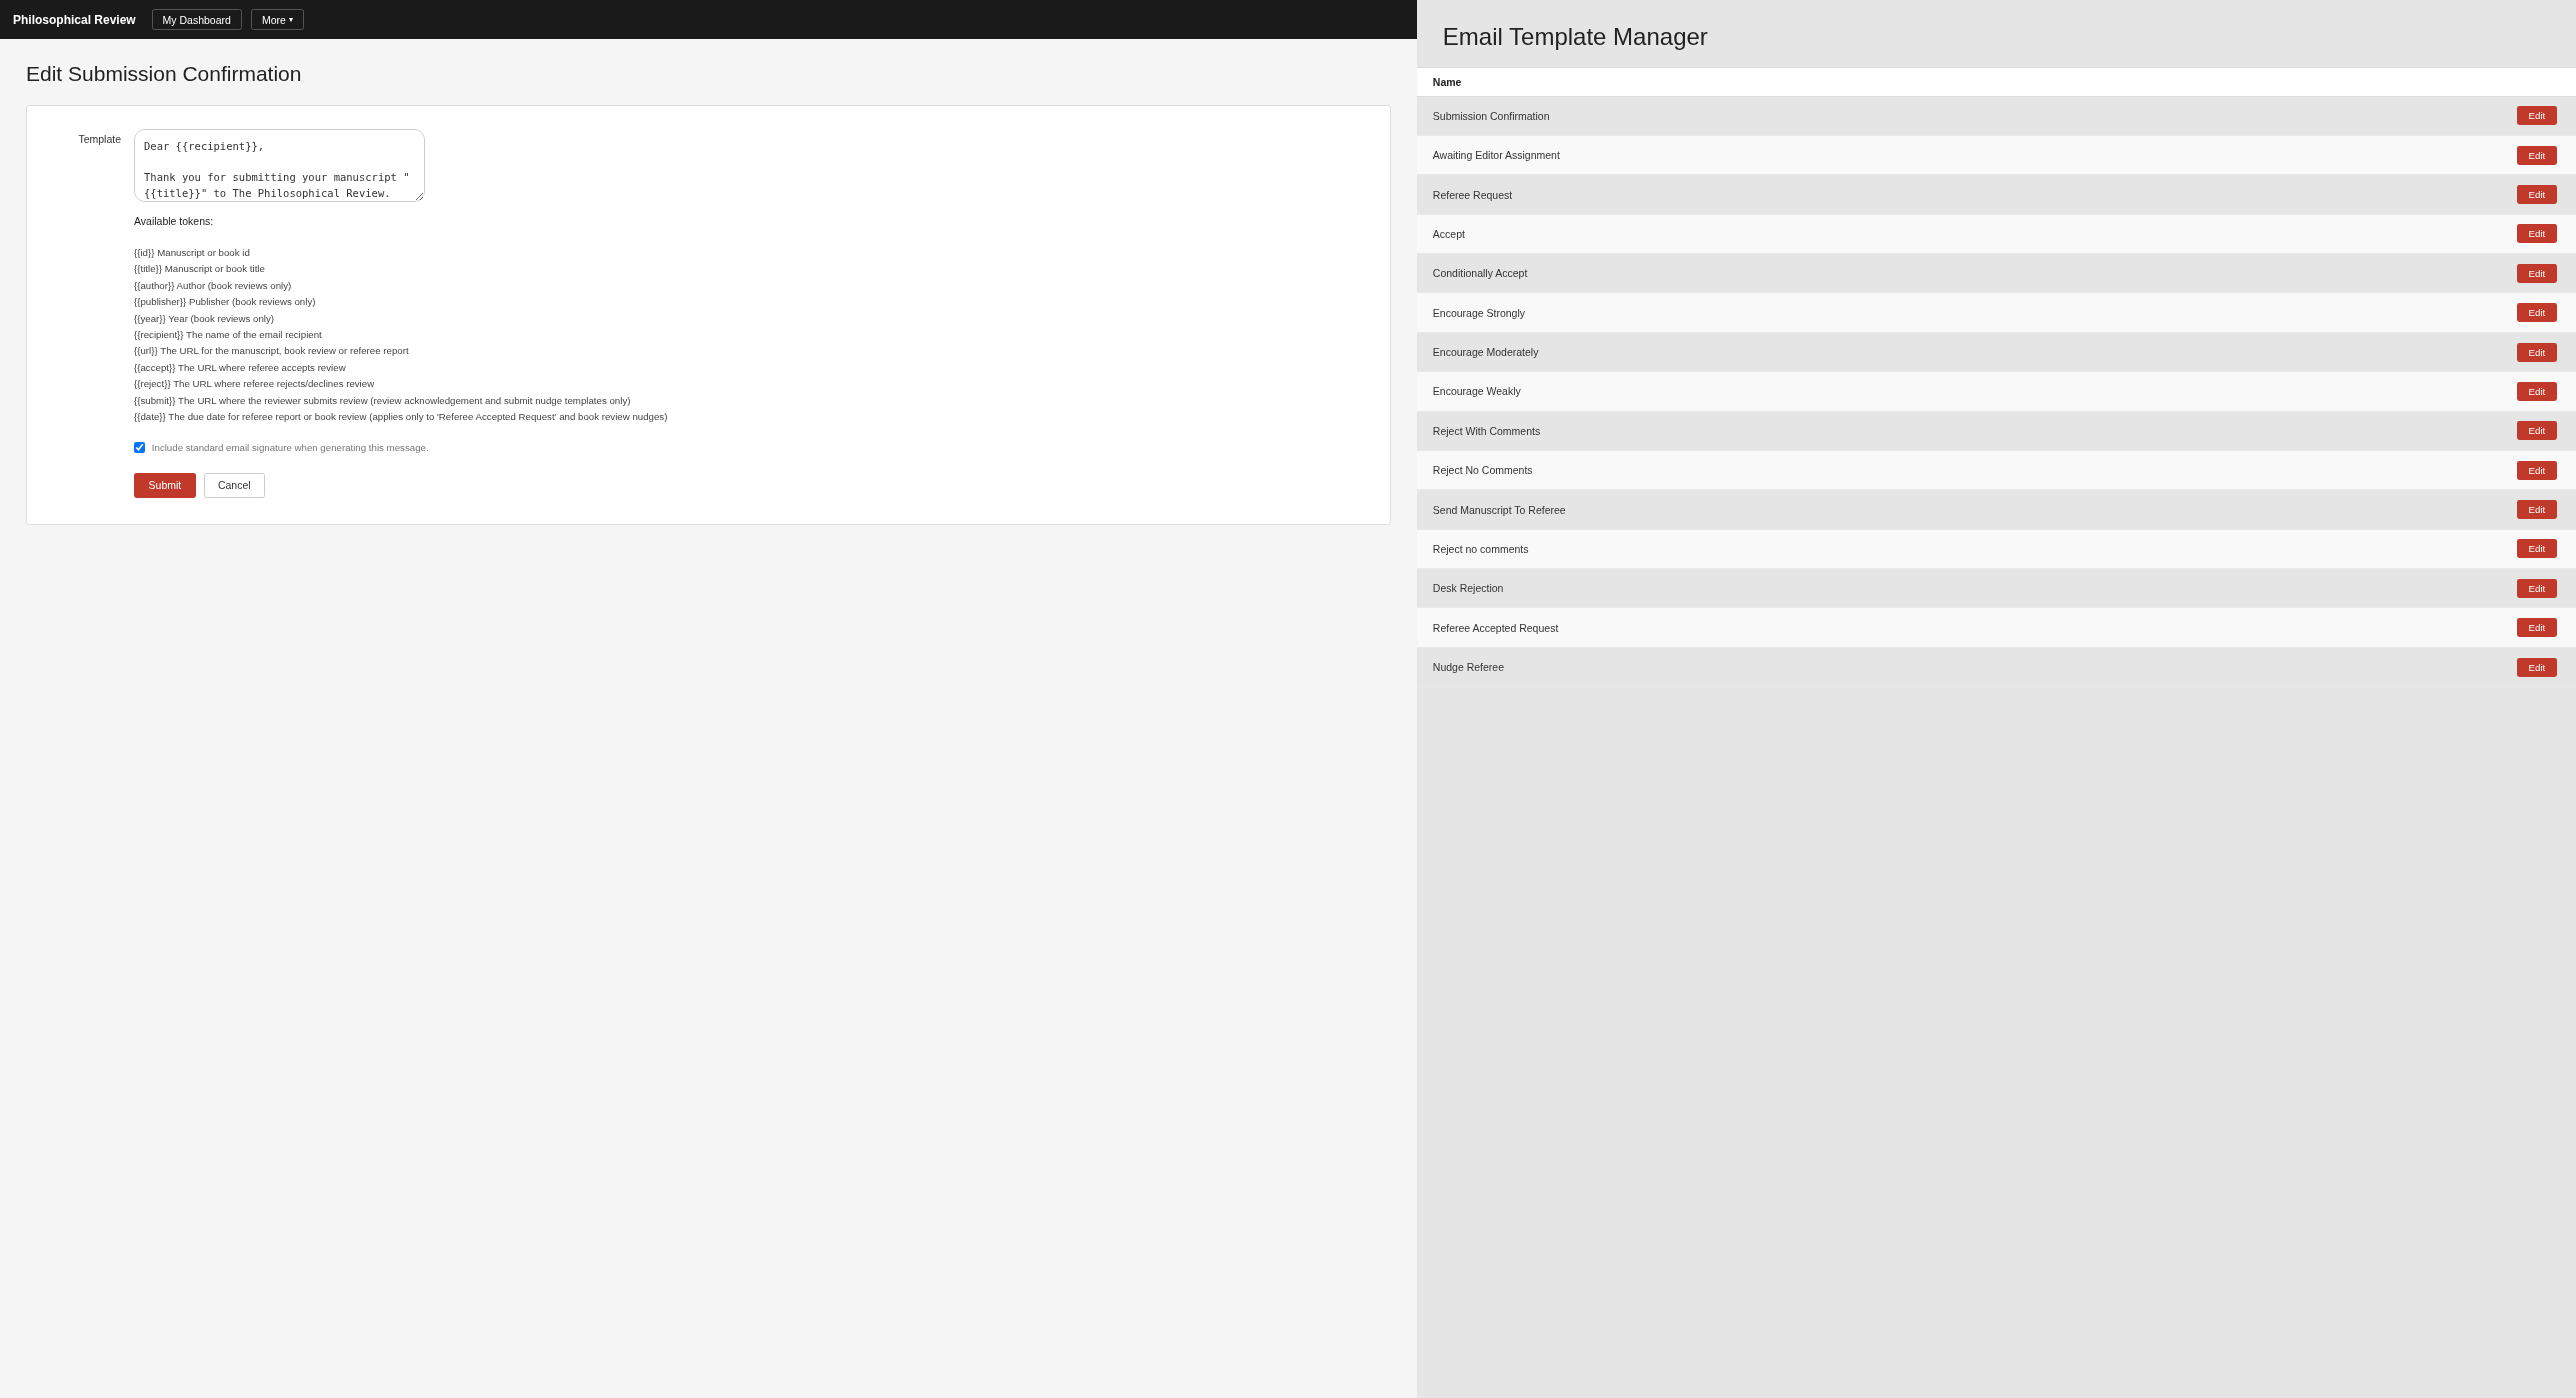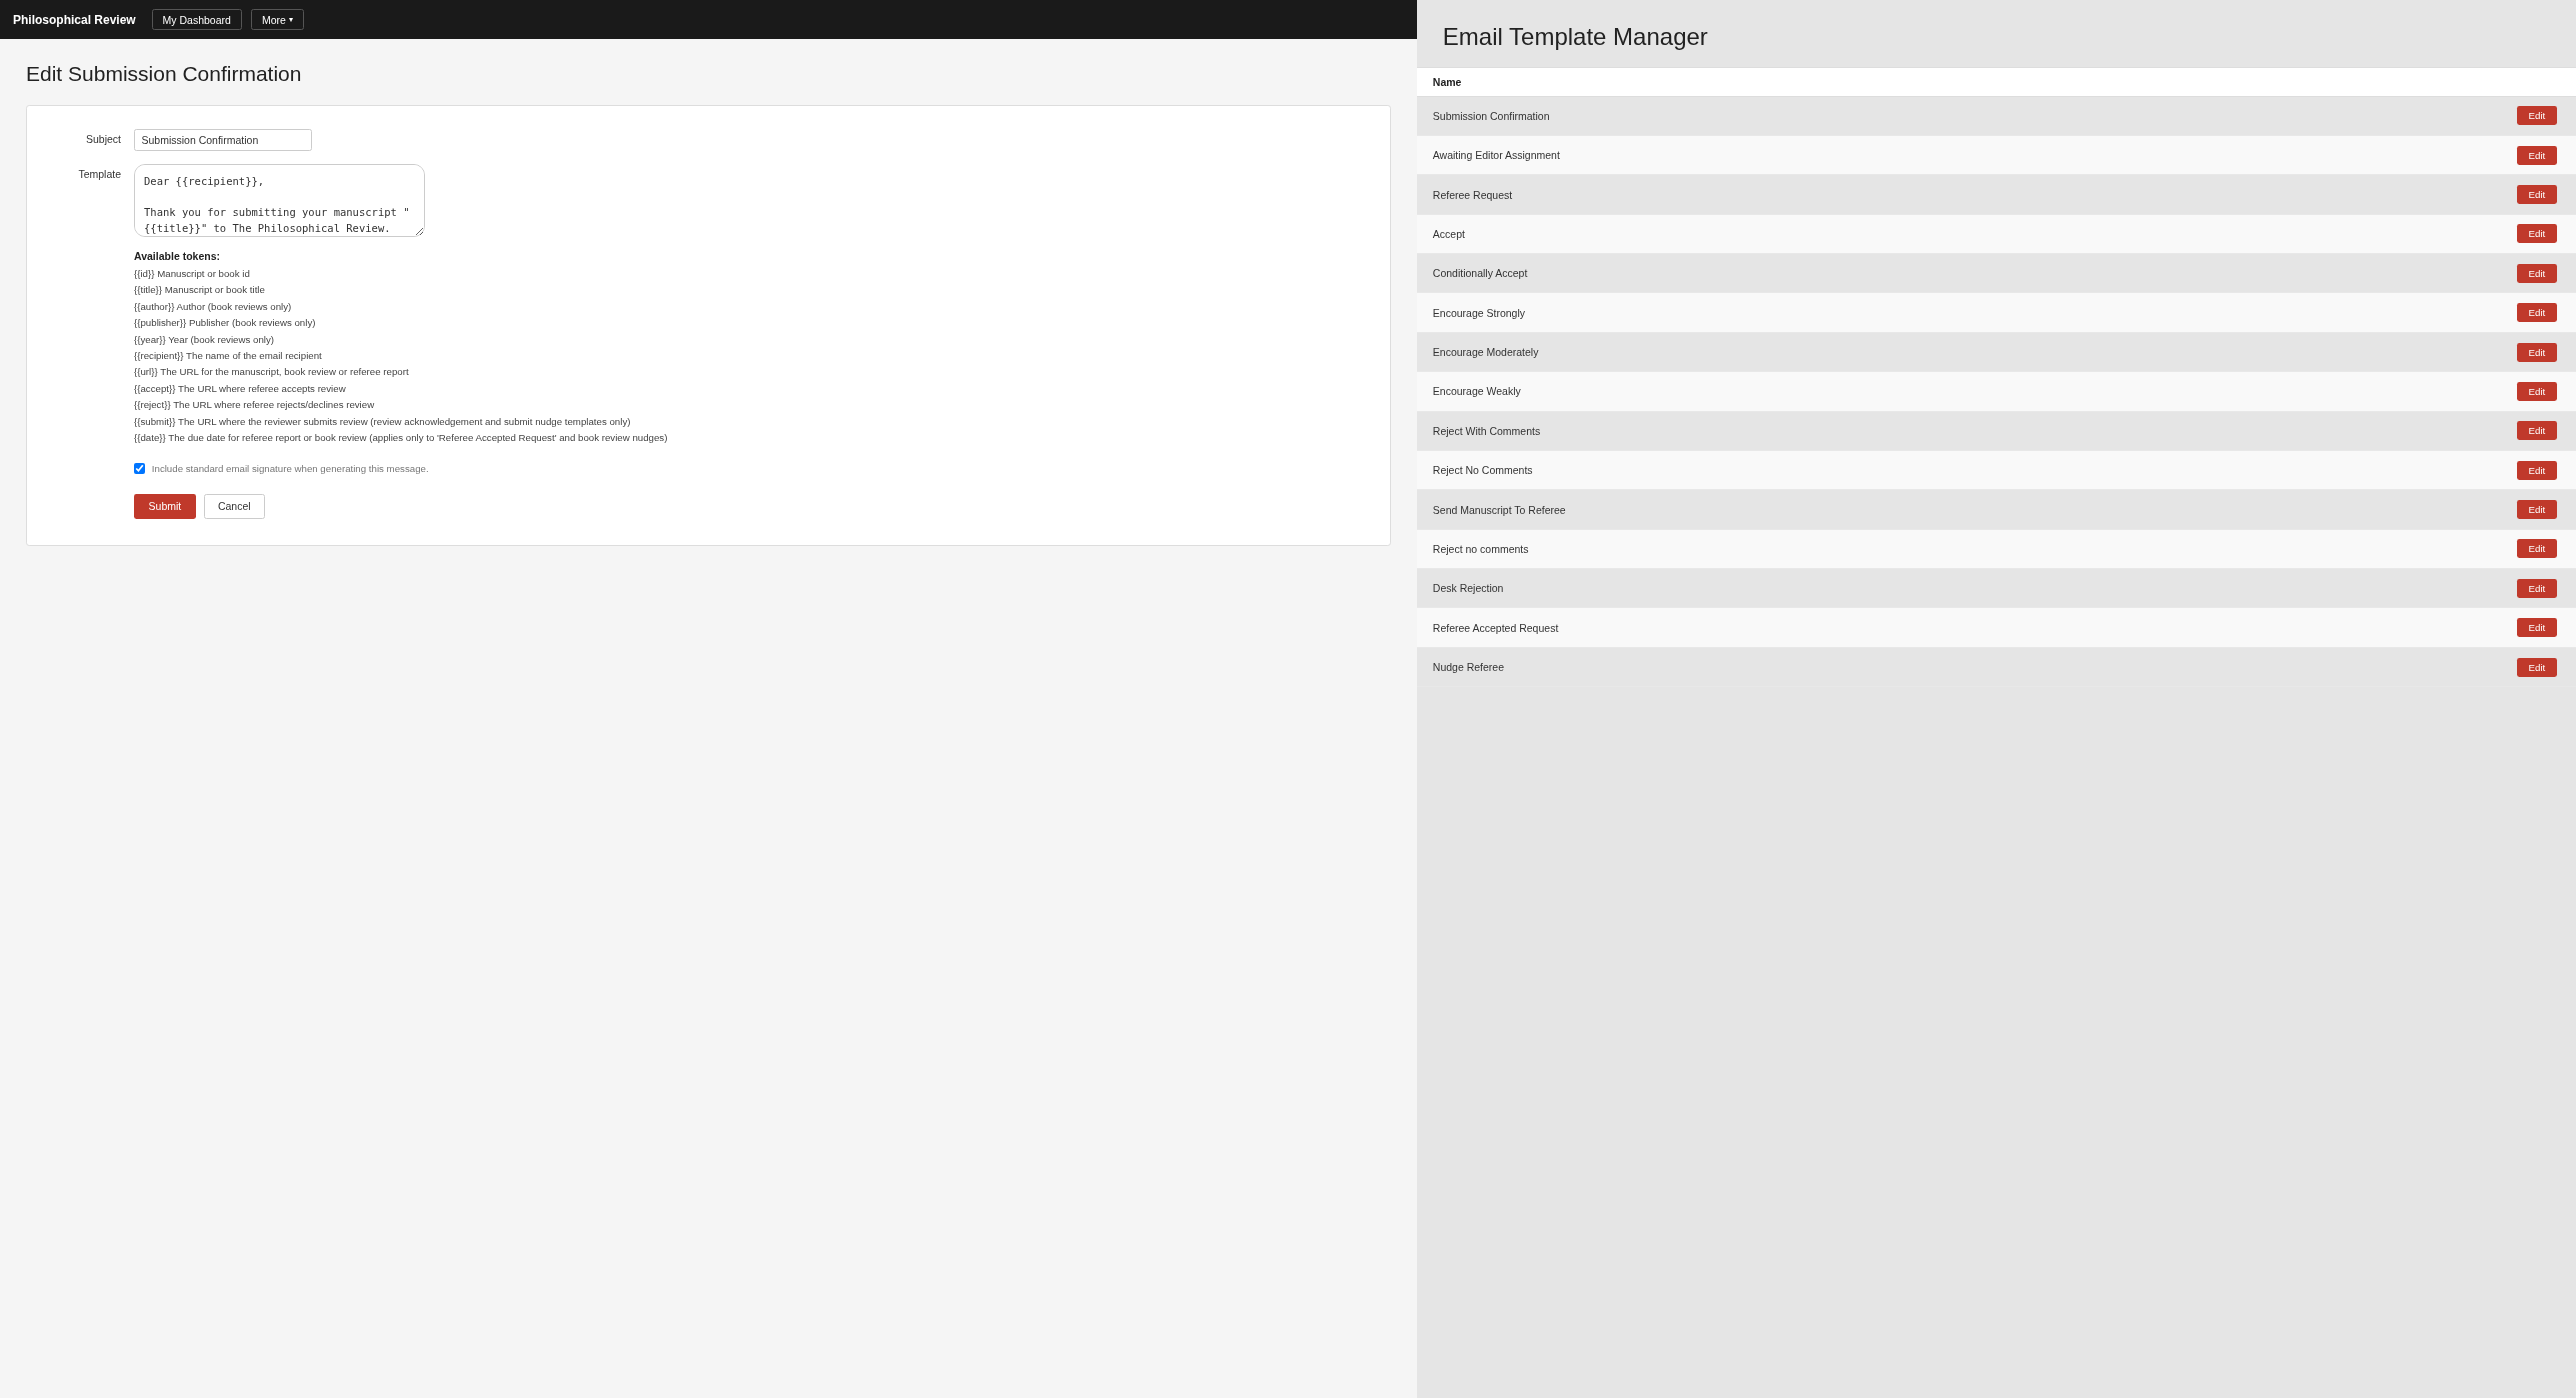--- a/index.html
+++ b/index.html
@@ -104,24 +104,24 @@
       color: #333;
       line-height: 1.5;
     }
 
     .tokens-section {
       margin-left: 78px;
       margin-top: 6.5px;
     }
 
     .tokens-title {
-      font-weight: 700;
+      font-weight: 400;
       font-size: 10.5px;
       color: #222;
-      margin-bottom: 4px;
+      margin-bottom: 18px;
     }
 
     .token-line {
       font-size: 9.7px;
       color: #444;
       line-height: 1.7;
     }
 
     .checkbox-row {
       display: flex;
@@ -251,24 +251,20 @@
       <span>More</span>
       <span class="chevron">▾</span>
     </button>
   </nav>
 
   <div class="page-content">
     <h1 class="page-title">Edit Submission Confirmation</h1>
 
     <div class="form-card">
 
-      <div class="form-row">
-        <label class="form-label">Subject</label>
-        <input class="form-input" type="text" value="Submission Confirmation" style="">
-      </div>
 
       <div class="form-row">
         <label class="form-label">Template</label>
         <textarea class="form-textarea" style="">Dear {{recipient}},
 
 Thank you for submitting your manuscript "{{title}}" to The Philosophical Review.</textarea>
       </div>
 
       <div class="tokens-section">
         <div class="tokens-title">Available tokens:</div>

